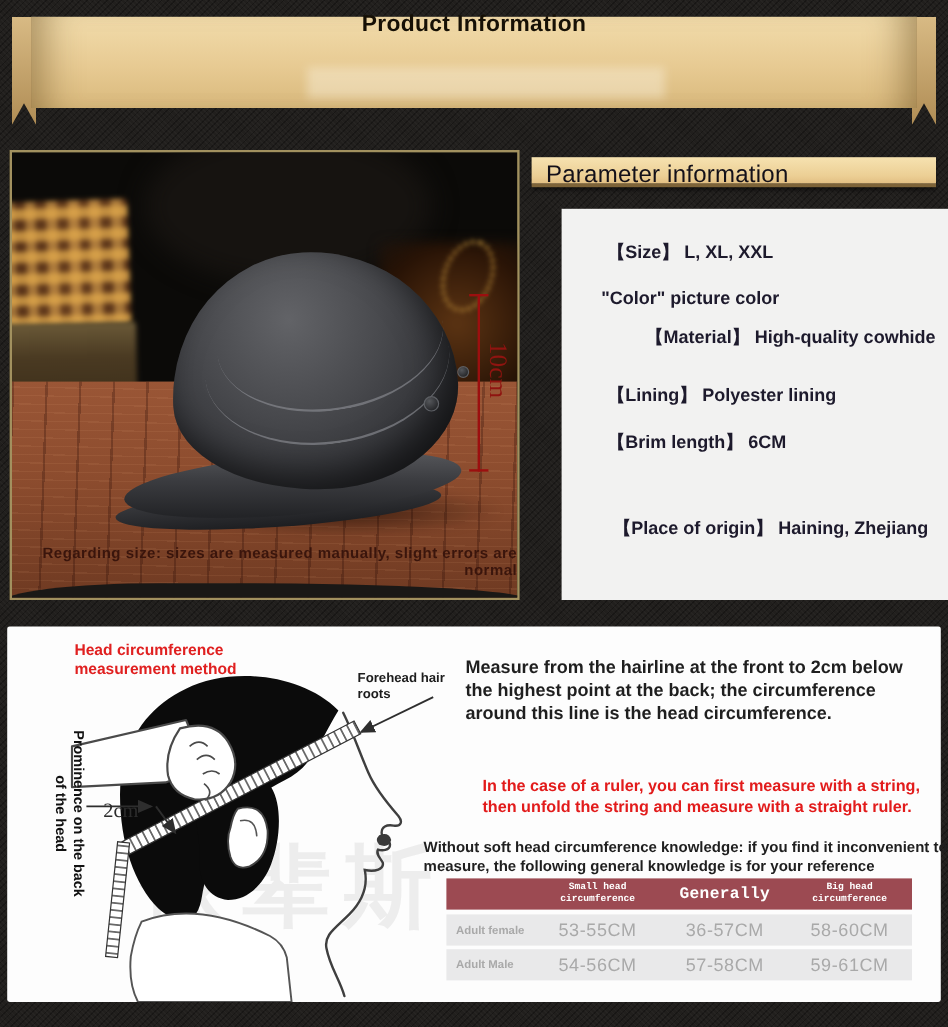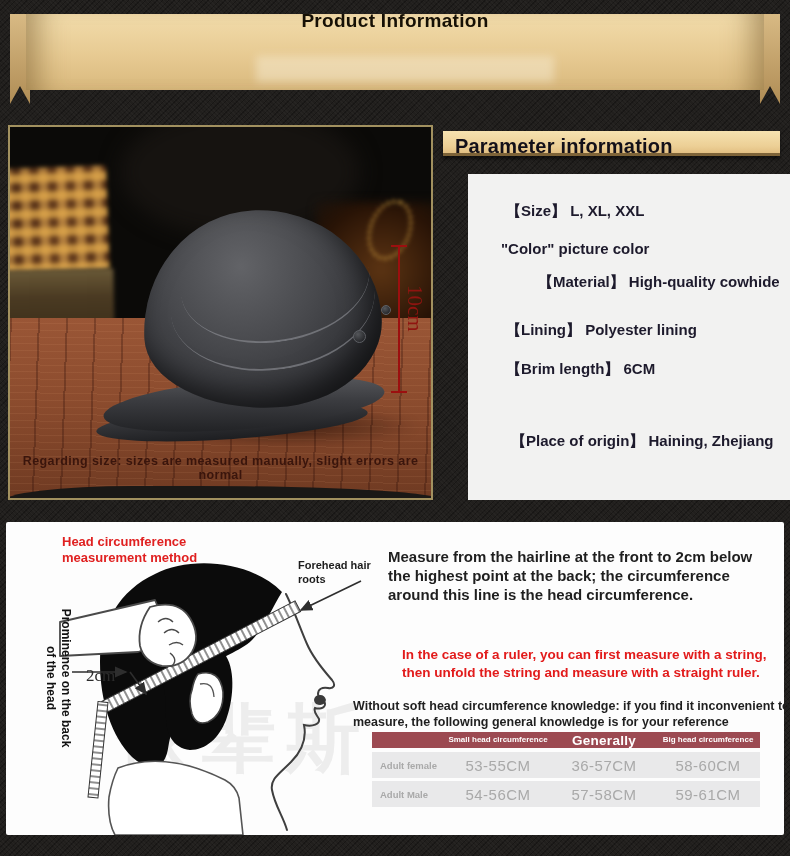--- a/index.html
+++ b/index.html
@@ -66,36 +66,36 @@
   .photo .hat-brim { position:absolute; left:93px; top:252px; width:282px; height:50px;
     transform:rotate(-5deg); border-radius:50%;
     background:linear-gradient(185deg,#58595d 10%,#3b3c40 45%,#232427 85%); }
   .photo .hat-brim-edge { position:absolute; left:86px; top:278px; width:272px; height:34px;
     transform:rotate(-4deg); border-radius:50%;
     background:linear-gradient(180deg,#404145,#1d1e21); }
   .photo .rivet { position:absolute; width:13px; height:13px; border-radius:50%;
     background:radial-gradient(circle at 35% 30%, #55575b, #27282b 75%); border:1px solid #5e6065; }
   .photo .rivet.r1 { left:343px; top:203px; }
   .photo .rivet.r2 { left:371px; top:178px; width:10px; height:10px; }
-  .photo .caption { position:absolute; left:0; right:0; bottom:16px; text-align:center;
+  .photo .caption { position:absolute; left:0; right:0; bottom:16px; text-align:right;
     font-size:12.5px; font-weight:bold; color:#3a150c; letter-spacing:.4px;margin-top:24px; }
   .photo .torn { position:absolute; left:-8px; right:-8px; bottom:-4px; height:16px;
     background:#1a1816; border-radius:30% 55% 0 0 / 100% 85% 0 0; }
   .measure-line { position:absolute; left:388px; top:118px; width:2px; height:148px; background:#9c0f0f; }
   .measure-line::before, .measure-line::after { content:""; position:absolute; left:-7px; width:16px; height:2px; background:#9c0f0f; }
   .measure-line::before { top:0; } .measure-line::after { bottom:0; }
   .measure-label { position:absolute; left:392px; top:158px;
     writing-mode:vertical-rl; font-family:"Liberation Serif", serif;
     font-size:21px; color:#8f1410; }
 
   
   .param-header { position:absolute; left:443px; top:131px; width:337px; height:25px;
     background:linear-gradient(180deg,#f6e2b0 0%,#eccf95 70%,#e2bf82 100%);
     border-bottom:3px solid #7d6338; box-shadow:0 3px 3px rgba(0,0,0,.5);
-    font-size:20px; font-weight:bold; color:#131019; padding:4px 0 0 12px; letter-spacing:.2px; }
+    font-size:20px; font-weight:normal; color:#131019; padding:4px 0 0 12px; letter-spacing:.2px; }
   .param-panel { position:absolute; left:468px; top:174px; width:335px; height:326px;
     background:#f2f2f1; }
   .param-item { position:absolute; left:0; width:100%; padding:0 10px 0 13px; text-indent:25px;
     font-size:15px; font-weight:bold; color:#1d1a2c; line-height:1.35; }
   .param-item.i0 { top:27px; }
   .param-item.i1 { top:65px; text-indent:20px; }
   .param-item.i2 { top:98px;margin-left:32px; }
   .param-item.i3 { top:146px; }
   .param-item.i4 { top:185px; }
   .param-item.i5 { top:217px; }
@@ -119,21 +119,21 @@
     font-size:15px; font-weight:bold; color:#1f1f1f; line-height:1.25; }
   .guide-note { position:absolute; left:392px; top:100px; width:372px;
     font-size:10.5px; font-weight:bold; color:#e21b1b; }
   .guide-ruler { position:absolute; left:396px; top:124px; width:372px;
     font-size:13.5px; font-weight:bold; color:#e21b1b; line-height:1.3; }
   .guide-reference { position:absolute; left:322px; top:176px; width:452px;
     font-size:12.5px; font-weight:bold; color:#1f1f1f; line-height:1.3;margin-left:25px; }
 
   .size-table { position:absolute; left:366px; top:210px; width:388px; }
   .size-table .row { display:grid; grid-template-columns:72px 108px 104px 104px; }
-  .size-table .hdr { background:#9c4a52; height:16px; margin-bottom:4px; }
+  .size-table .hdr { background:#9c4a52; height:26px; margin-bottom:4px;font-family:Liberation Mono, monospace; }
   .size-table .hdr .cell { color:#fff; display:flex; align-items:center; justify-content:center; text-align:center; }
   .size-table .hdr .small-h { font-size:8px; font-weight:bold; line-height:1.2; }
   .size-table .hdr .big-h { font-size:13.5px; font-weight:bold; letter-spacing:.3px; }
   .size-table .data { background:#e9e9ea; height:26px; margin-bottom:3px; }
   .size-table .data .cell { display:flex; align-items:center; justify-content:center; color:#a9a9a9; }
   .size-table .data .lbl { font-size:9.5px; font-weight:bold; justify-content:flex-start; padding-left:8px; }
   .size-table .data .val { font-size:15px; letter-spacing:.5px; }
 </style>
 </head>
 <body>

